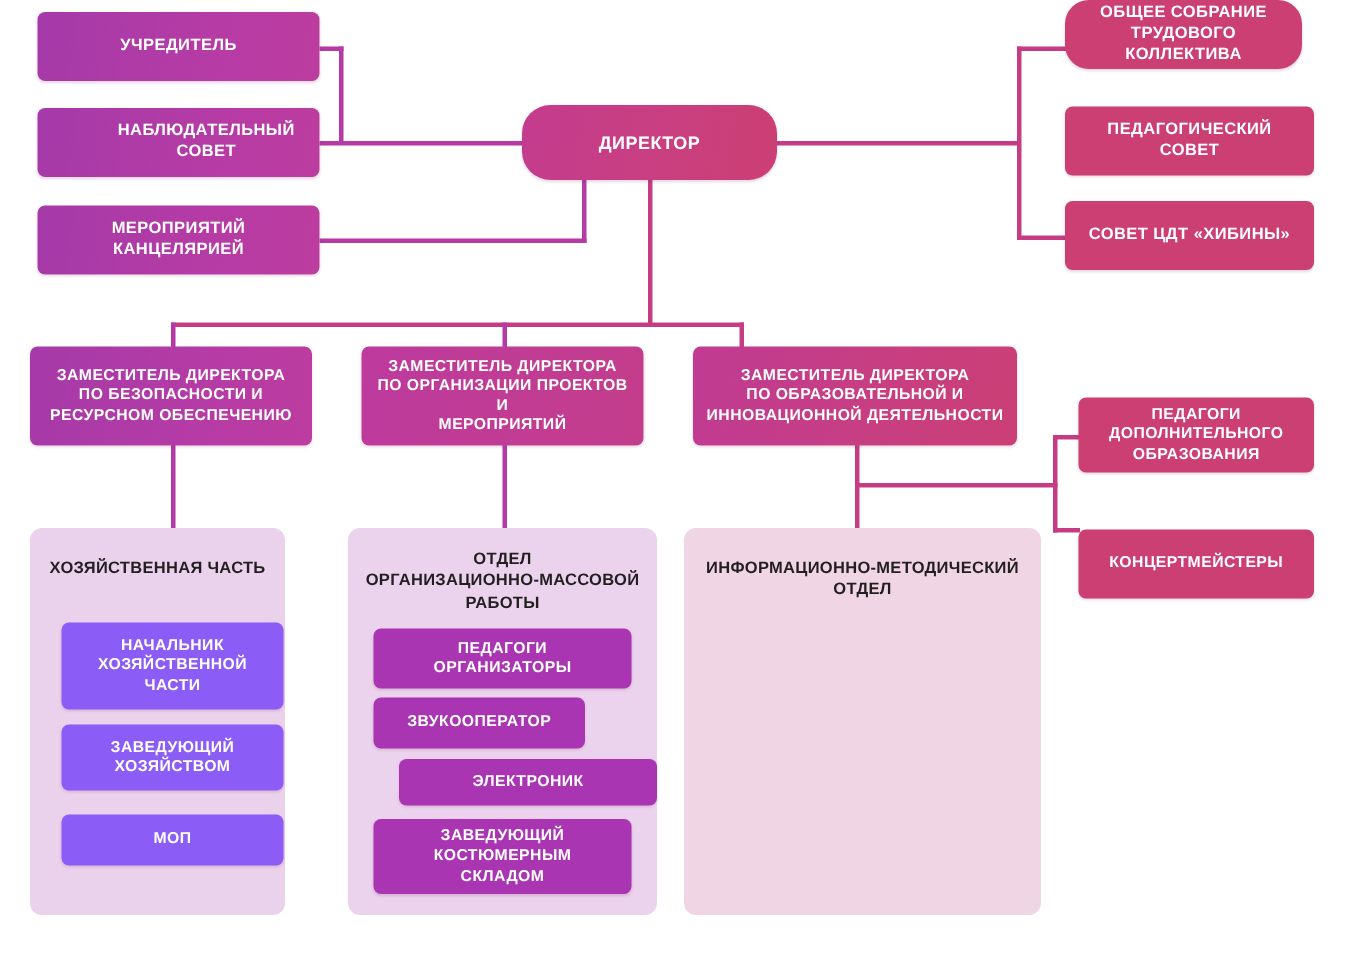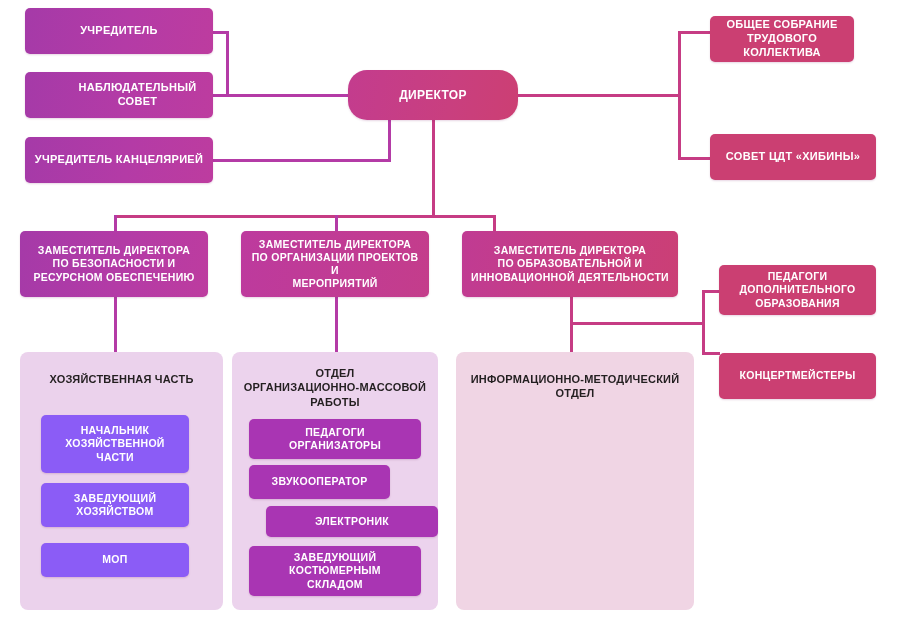--- a/index.html
+++ b/index.html
@@ -118,27 +118,28 @@
 
   <div class="line" style="left:570px; top:322px; width:135px; height:3px;"></div>
   <div class="line" style="left:702px; top:290px; width:3px; height:65px;"></div>
   <div class="line" style="left:702px; top:290px; width:18px; height:3px;"></div>
   <div class="line" style="left:702px; top:352px; width:18px; height:3px;"></div>
 
   <div class="node c-purple" style="left:25px; top:8px; width:188px; height:46px; font-size:11px;">УЧРЕДИТЕЛЬ</div>
 
   <div class="node c-purple" style="left:25px; top:72px; width:188px; height:46px; font-size:11px;padding-left:45px;">НАБЛЮДАТЕЛЬНЫЙ СОВЕТ</div>
 
-  <div class="node c-purple" style="left:25px; top:137px; width:188px; height:46px; font-size:11px;">УЧРЕДИТЕЛЬ КАНЦЕЛЯРИЕЙ</div>
+  <div class="node c-purple" style="left:25px; top:137px; width:188px; height:46px; font-size:11px;">МЕРОПРИЯТИЙ КАНЦЕЛЯРИЕЙ</div>
 
   <div class="node c-pink-grad" style="left:348px; top:70px; width:170px; height:50px; font-size:12px;border-radius:19px;">ДИРЕКТОР</div>
 
-  <div class="node c-pink multiline" style="left:710px; top:16px; width:144px; height:46px; font-size:11px; white-space:pre-line;">ОБЩЕЕ СОБРАНИЕ
+  <div class="node c-pink multiline" style="left:710px; top:0; width:158px; height:46px; font-size:11px; white-space:pre-line;border-radius:16px;">ОБЩЕЕ СОБРАНИЕ
 ТРУДОВОГО КОЛЛЕКТИВА</div>
 
+  <div class="node c-pink" style="left:710px; top:71px; width:166px; height:46px; font-size:11px; white-space:pre-line;">ПЕДАГОГИЧЕСКИЙ СОВЕТ</div>
 
   <div class="node c-pink" style="left:710px; top:134px; width:166px; height:46px; font-size:11px; white-space:pre-line;">СОВЕТ ЦДТ «ХИБИНЫ»</div>
 
   <div class="node c-purple" style="left:20px; top:231px; width:188px; height:66px; font-size:10.5px; white-space:pre-line;">ЗАМЕСТИТЕЛЬ ДИРЕКТОРА
 ПО БЕЗОПАСНОСТИ И
 РЕСУРСНОМ ОБЕСПЕЧЕНИЮ</div>
 
   <div class="node c-magenta" style="left:241px; top:231px; width:188px; height:66px; font-size:10.5px; white-space:pre-line;">ЗАМЕСТИТЕЛЬ ДИРЕКТОРА
 ПО ОРГАНИЗАЦИИ ПРОЕКТОВ И
 МЕРОПРИЯТИЙ</div>
@@ -146,21 +147,21 @@
   <div class="node c-pink-grad2" style="left:462px; top:231px; width:216px; height:66px; font-size:10.5px; white-space:pre-line;">ЗАМЕСТИТЕЛЬ ДИРЕКТОРА
 ПО ОБРАЗОВАТЕЛЬНОЙ И
 ИННОВАЦИОННОЙ ДЕЯТЕЛЬНОСТИ</div>
 
   <div class="node c-pink" style="left:719px; top:265px; width:157px; height:50px; font-size:10.5px; white-space:pre-line;">ПЕДАГОГИ
 ДОПОЛНИТЕЛЬНОГО
 ОБРАЗОВАНИЯ</div>
 
   <div class="node c-pink" style="left:719px; top:332px; width:157px; height:46px; font-size:10.5px; white-space:pre-line;margin-top:21px;">КОНЦЕРТМЕЙСТЕРЫ</div>
 
-  <div class="panel" style="left:20px; top:352px; width:203px; height:258px; background:#ebd2ec;">
+  <div class="panel" style="left:20px; top:352px; width:170px; height:258px; background:#ebd2ec;">
     <div class="panel-title" style="top:20px; white-space:pre-line;">ХОЗЯЙСТВЕННАЯ ЧАСТЬ</div>
   </div>
   <div class="node c-purple-solid" style="left:41px; top:415px; width:148px; height:58px; font-size:10.5px; white-space:pre-line;">НАЧАЛЬНИК
 ХОЗЯЙСТВЕННОЙ
 ЧАСТИ</div>
   <div class="node c-purple-solid" style="left:41px; top:483px; width:148px; height:44px; font-size:10.5px; white-space:pre-line;">ЗАВЕДУЮЩИЙ
 ХОЗЯЙСТВОМ</div>
   <div class="node c-purple-solid" style="left:41px; top:543px; width:148px; height:34px; font-size:10.5px; white-space:pre-line;">МОП</div>
 
   <div class="panel" style="left:232px; top:352px; width:206px; height:258px; background:#ecd3ed;">

